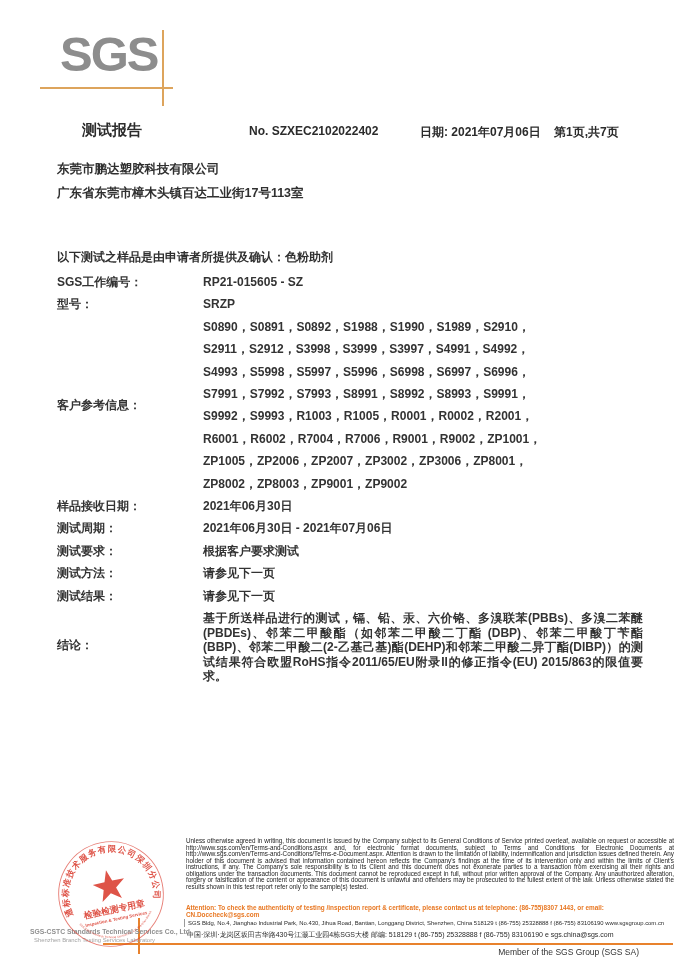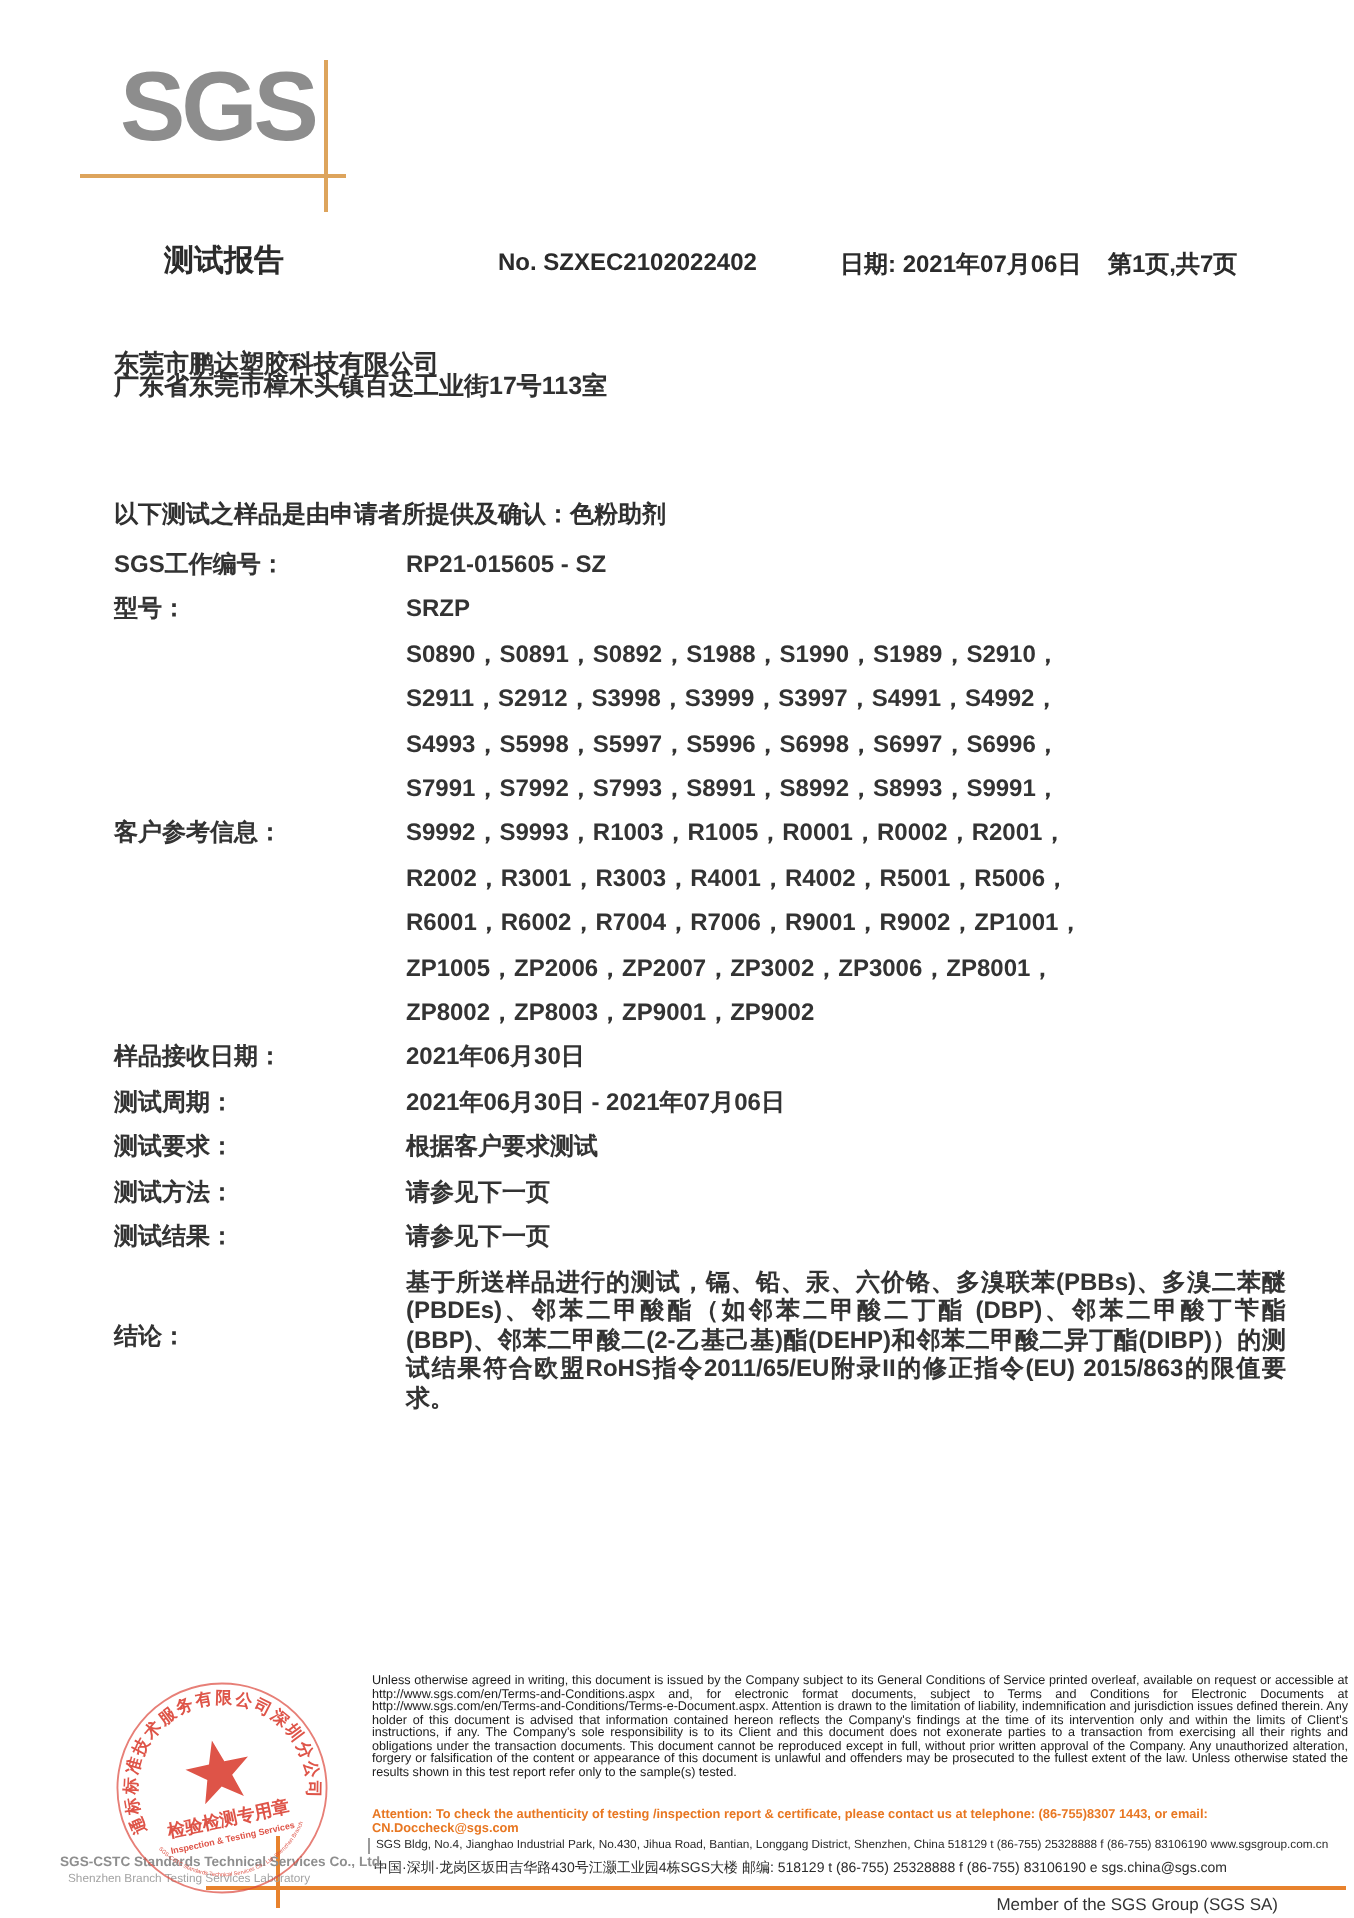--- a/index.html
+++ b/index.html
@@ -17,21 +17,21 @@
   .crosshair-h { position:absolute; left:40px; top:87px; width:133px; height:2px; background:#dda45c; }
   .crosshair-v { position:absolute; left:162px; top:30px; width:2px;  height:76px;  background:#dda45c; }
 
   .header-row { position:absolute; left:57px; top:121px; right:30px; height:20px; }
   .doc-title  { position:absolute; left:0;  top:0; font-size:15px; font-weight:bold; color:#2b2b2b;margin-left:25px; }
   .report-no  { position:absolute; left:180px; top:3px; font-size:12px; font-weight:bold; color:#2b2b2b;margin-left:12px; }
   .doc-date   { position:absolute; left:363px; top:3px; font-size:12px; font-weight:bold; color:#2b2b2b; }
   .page-info  { position:absolute; left:497px; top:3px; font-size:12px; font-weight:bold; color:#2b2b2b; }
 
   
-  .company  { position:absolute; left:57px; top:174px; font-size:12.5px; font-weight:bold; }
+  .company  { position:absolute; left:57px; top:161px; font-size:12.5px; font-weight:bold; }
   .addr     { position:absolute; left:57px; top:185px; font-size:12.5px; font-weight:bold; }
   .statement{ position:absolute; left:57px; top:249px; font-size:12px;   font-weight:bold; }
 
   
   .fields { position:absolute; left:57px; top:271px; width:590px; }
   .field-row { display:flex; align-items:center; font-size:12px; font-weight:bold; line-height:22.4px; color:#333; }
   .field-label { width:146px; flex:none; }
   .field-value { flex:1; }
   .field-value.conclusion { line-height:14.6px; max-width:440px; padding-top:4px; text-align:justify; }
   .ref-line { white-space:nowrap; }
@@ -97,21 +97,20 @@
     </div>
 
     <div class="field-row">
       <div class="field-label">客户参考信息：</div>
       <div class="field-value">
         <div class="ref-line">S0890，S0891，S0892，S1988，S1990，S1989，S2910，</div>
         <div class="ref-line">S2911，S2912，S3998，S3999，S3997，S4991，S4992，</div>
         <div class="ref-line">S4993，S5998，S5997，S5996，S6998，S6997，S6996，</div>
         <div class="ref-line">S7991，S7992，S7993，S8991，S8992，S8993，S9991，</div>
         <div class="ref-line">S9992，S9993，R1003，R1005，R0001，R0002，R2001，</div>
-        <div class="ref-line">R2002，R3001，R3003，R4001，R4002，R5001，R5006，</div>
         <div class="ref-line">R6001，R6002，R7004，R7006，R9001，R9002，ZP1001，</div>
         <div class="ref-line">ZP1005，ZP2006，ZP2007，ZP3002，ZP3006，ZP8001，</div>
         <div class="ref-line">ZP8002，ZP8003，ZP9001，ZP9002</div>
       </div>
     </div>
 
     <div class="field-row">
       <div class="field-label">样品接收日期：</div>
       <div class="field-value">2021年06月30日</div>
     </div>

